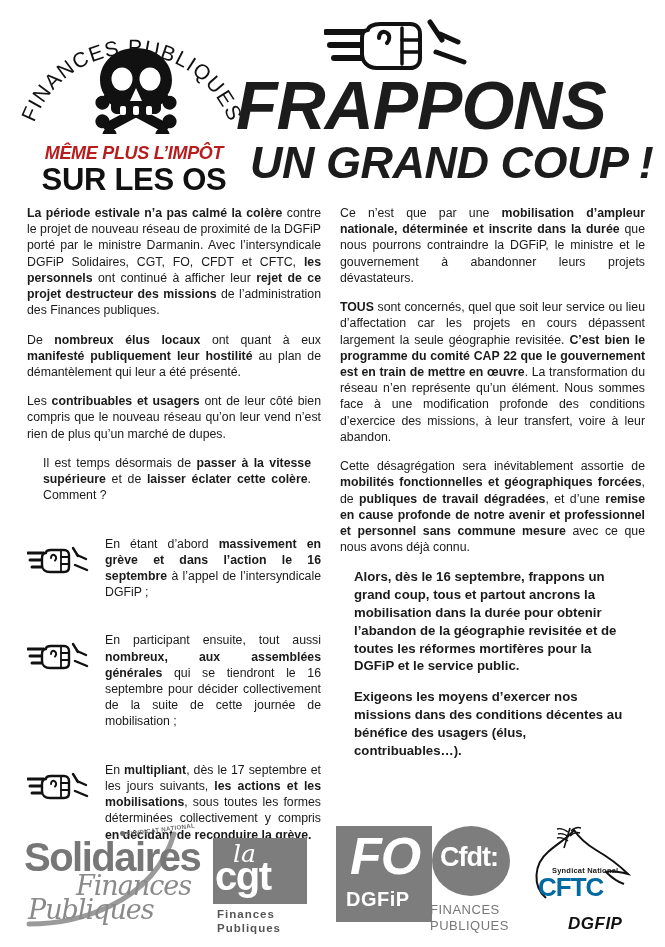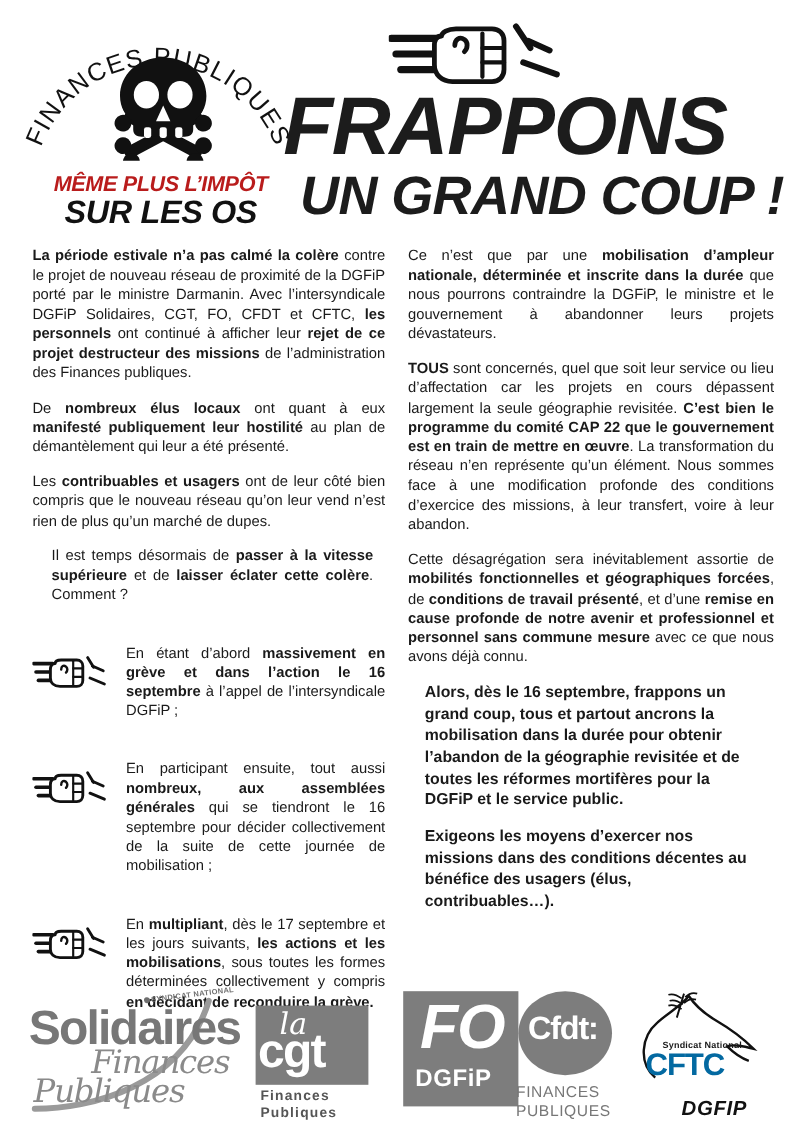--- a/index.html
+++ b/index.html
@@ -28,21 +28,21 @@
   }
   .tagline{
     position:absolute;left:8px;top:136px;width:216px;text-align:center;
     line-height:1.0;
   }
   .tagline .l1{
     display:block;font-weight:bold;font-style:italic;font-size:18px;
     letter-spacing:-0.3px;color:#b91c1c;
   }
   .tagline .l2{
-    display:block;font-weight:bold;font-style:italic;font-size:27px;
+    display:block;font-weight:bold;font-size:31px;
     letter-spacing:-0.3px;color:#111;margin-top:2px;
   }
 
   .headline{
     position:absolute;left:236px;top:18px;width:424px;
   }
   .fist-big{position:absolute;left:88px;top:0px;width:150px;height:62px;}
   .headline .big{
     position:absolute;left:0;top:56px;width:424px;
     font-size:68px;font-weight:bold;font-style:italic;
@@ -317,21 +317,21 @@
                   <path d="M48 19 L60 24" stroke-width="2.4"></path>
                 </g>
               </svg></span>
             <span class="txt">En <b>multipliant</b>, dès le 17 septembre et les jours suivants, <b>les actions et les mobilisations</b>, sous toutes les formes déterminées collectivement y compris <b>en décidant de reconduire la grève.</b></span>
           </li>
         </ul>
       </div>
     <div class="col right" id="col-right">
         <p>Ce n’est que par une <b>mobilisation d’ampleur nationale, déterminée et inscrite dans la durée</b> que nous pourrons contraindre la DGFiP, le ministre et le gouvernement à abandonner leurs projets dévastateurs.</p>
         <p><b>TOUS</b> sont concernés, quel que soit leur service  ou lieu d’affectation  car  les projets en cours dépassent largement la seule géographie revisitée. <b>C’est bien le programme du comité CAP 22 que le gouvernement est en train de mettre en œuvre</b>. La transformation du réseau n’en représente qu’un élément. Nous sommes face à une modification profonde des conditions d’exercice des missions,  à leur transfert, voire à leur abandon.</p>
-        <p>Cette désagrégation sera inévitablement assortie de <b>mobilités fonctionnelles et géographiques forcées</b>, de <b>conditions de travail présenté</b>,  et d’une <b>remise en cause profonde de notre avenir et professionnel et personnel sans commune mesure</b> avec ce que nous avons déjà connu.</p>
+        <p>Cette désagrégation sera inévitablement assortie de <b>mobilités fonctionnelles et géographiques forcées</b>, de <b>publiques de travail dégradées</b>,  et d’une <b>remise en cause profonde de notre avenir et professionnel et personnel sans commune mesure</b> avec ce que nous avons déjà connu.</p>
         <p class="indent2"><b>Alors, dès le 16 septembre, frappons un grand coup,  tous et partout ancrons la mobilisation dans la durée pour obtenir l’abandon de la géographie revisitée et de toutes les réformes mortifères pour la DGFiP et le service public.</b></p>
         <p class="indent2"><b>Exigeons les moyens d’exercer nos missions dans des conditions décentes au bénéfice des usagers (élus, contribuables…).</b></p>
       </div>
   </div>
 
   <div class="logos">
 
     <div class="logo logo-solidaires">
       <svg class="sol-swoosh" viewBox="0 0 178 105">
         <path d="M5 96 C50 96 128 78 150 6" fill="none" stroke="#9a9a9a" stroke-width="5" stroke-linecap="round"></path>

